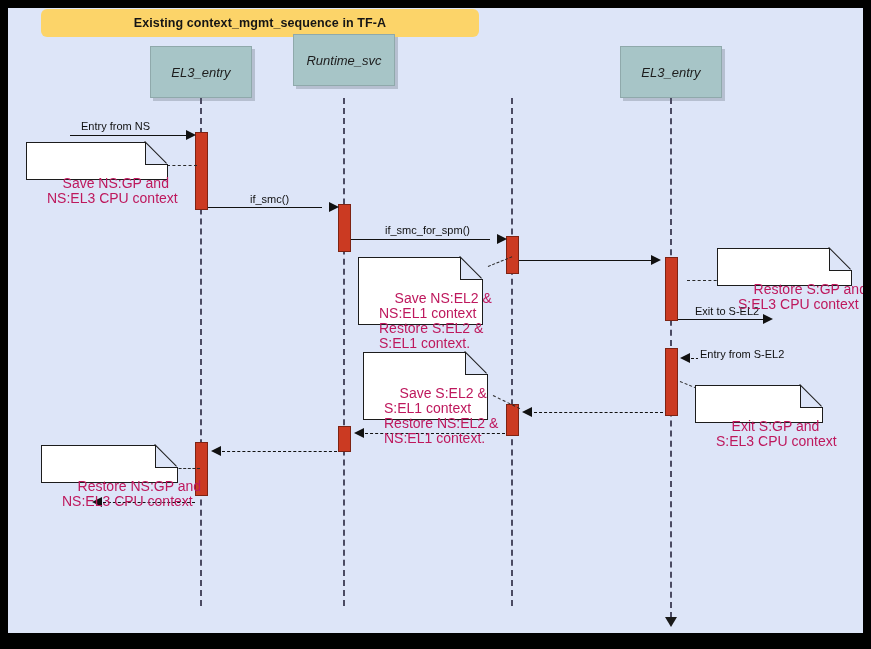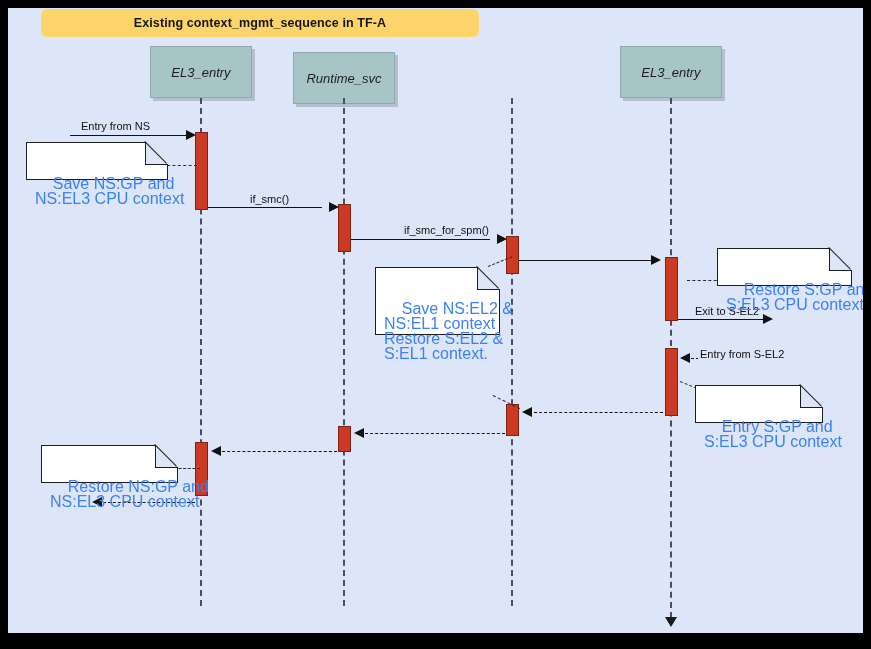--- a/index.html
+++ b/index.html
@@ -111,24 +111,24 @@
     background: #dde5f8;
     padding: 0 2px;
     white-space: nowrap;
   }
   
   .note {
     position: absolute;
     background: #ffffff;
     border: 1px solid #1c1c1c;
     box-sizing: border-box;
-    padding: 3px 5px 3px 8px;
-    font-size: 16px;
+    padding: 3px 5px 3px 20px;
+    font-size: 14px;
     line-height: 15px;
-    color: #3b82f6;
+    color: #be185d;
     white-space: pre;
   }
   .note .fold {
     position: absolute;
     top: -1px;
     right: -1px;
     width: 22px;
     height: 22px;
     background: #dde5f8;
     border-left: 1px solid #1c1c1c;
@@ -162,21 +162,21 @@
 
 <div id="canvas">
 
   <div id="title-banner">
     <span class="title-text">Existing context_mgmt_sequence in TF-A</span>
   </div>
 
   <div class="lifeline-head" style="left:142px; top:38px;">
     <span class="head-label">EL3_entry</span>
   </div>
-  <div class="lifeline-head" style="left:285px; top:44px;">
+  <div class="lifeline-head" style="left:285px; top:26px;">
     <span class="head-label">Runtime_svc</span>
   </div>
   <div class="lifeline-head" style="left:612px; top:38px;">
     <span class="head-label">EL3_entry</span>
   </div>
 
   <div class="lifeline-line" style="left:192px; top:90px; height:508px;"></div>
   <div class="lifeline-line" style="left:335px; top:90px; height:508px;"></div>
   <div class="lifeline-line" style="left:503px; top:90px; height:508px;"></div>
   <div class="lifeline-line" style="left:662px; top:90px; height:520px;"></div>
@@ -194,21 +194,21 @@
   <div class="msg-line" style="left:62px; top:127px; width:118px;"></div>
   <div class="arrow-right" style="left:178px; top:122px;"></div>
   <span class="msg-label" style="left:71px; top:112px;">Entry from NS</span>
 
   <div class="msg-line" style="left:200px; top:199px; width:114px;"></div>
   <div class="arrow-right" style="left:321px; top:194px;"></div>
   <span class="msg-label" style="left:240px; top:185px;">if_smc()</span>
 
   <div class="msg-line" style="left:343px; top:231px; width:139px;"></div>
   <div class="arrow-right" style="left:489px; top:226px;"></div>
-  <span class="msg-label" style="left:375px; top:216px;margin-left:19px;">if_smc_for_spm()</span>
+  <span class="msg-label" style="left:375px; top:216px;">if_smc_for_spm()</span>
 
   <div class="msg-line" style="left:511px; top:252px; width:132px;"></div>
   <div class="arrow-right" style="left:643px; top:247px;"></div>
 
   <div class="msg-line" style="left:670px; top:311px; width:88px;"></div>
   <div class="arrow-right" style="left:755px; top:306px;"></div>
   <span class="msg-label" style="left:685px; top:297px;">Exit to S-EL2</span>
 
   <div class="msg-line dashed" style="left:683px; top:350px; width:92px;"></div>
   <div class="arrow-left" style="left:672px; top:345px;"></div>
@@ -232,38 +232,45 @@
   <div class="note-connector" style="left:485px; top:387px; width:30px; transform:rotate(26deg);"></div>
   <div class="note-connector" style="left:672px; top:373px; width:28px; transform:rotate(22deg);"></div>
   <div class="note-connector" style="left:166px; top:460px; width:26px;"></div>
 
   <div class="note" style="left:18px; top:134px; width:142px; height:38px;">
     <span class="fold"></span>
     <span class="note-text">Save NS:GP and
 NS:EL3 CPU context</span>
   </div>
 
-  <div class="note" style="left:367px; top:249px; width:125px; height:68px;margin-top:10px;">
+  <div class="note" style="left:350px; top:249px; width:125px; height:68px;">
     <span class="fold"></span>
     <span class="note-text">Save NS:EL2 &amp;
 NS:EL1 context
 Restore S:EL2 &amp;
 S:EL1 context.</span>
   </div>
 
   <div class="note" style="left:709px; top:240px; width:135px; height:38px;">
     <span class="fold"></span>
     <span class="note-text">Restore S:GP and
 S:EL3 CPU context</span>
   </div>
 
+  <div class="note" style="left:355px; top:344px; width:125px; height:68px;">
+    <span class="fold"></span>
+    <span class="note-text">Save S:EL2 &amp;
+S:EL1 context
+Restore NS:EL2 &amp;
+NS:EL1 context.</span>
+  </div>
 
   <div class="note" style="left:687px; top:377px; width:128px; height:38px;">
     <span class="fold"></span>
-    <span class="note-text">Entry S:GP and
+    <span class="note-text">Exit S:GP and
 S:EL3 CPU context</span>
   </div>
 
   <div class="note" style="left:33px; top:437px; width:137px; height:38px;">
     <span class="fold"></span>
     <span class="note-text">Restore NS:GP and
 NS:EL3 CPU context</span>
   </div>
 
 </div>

